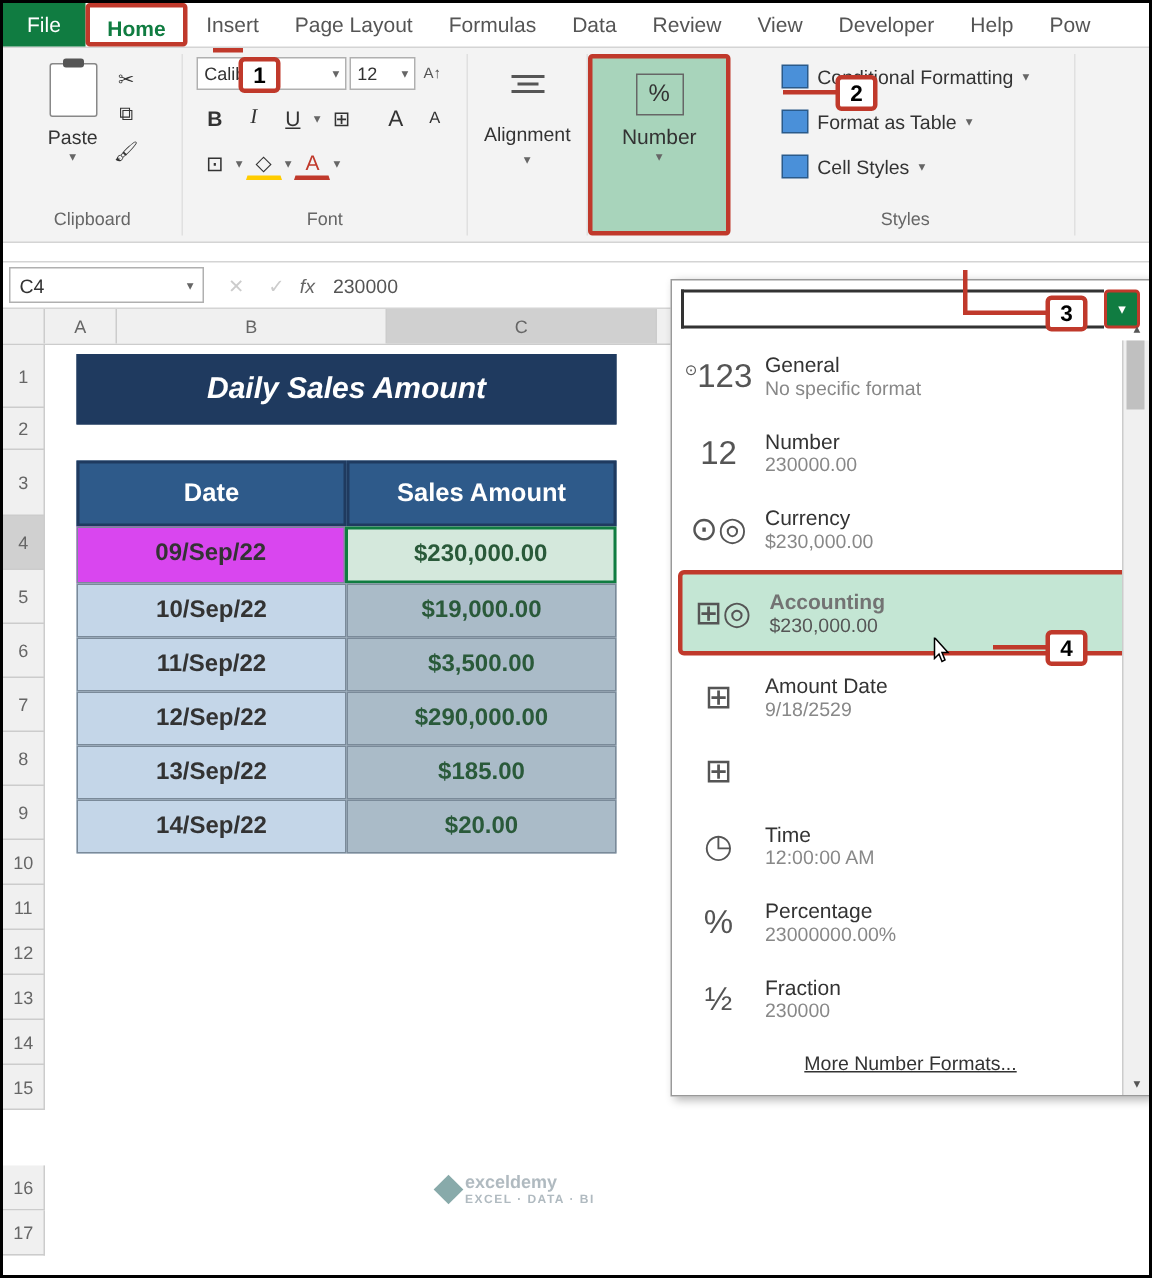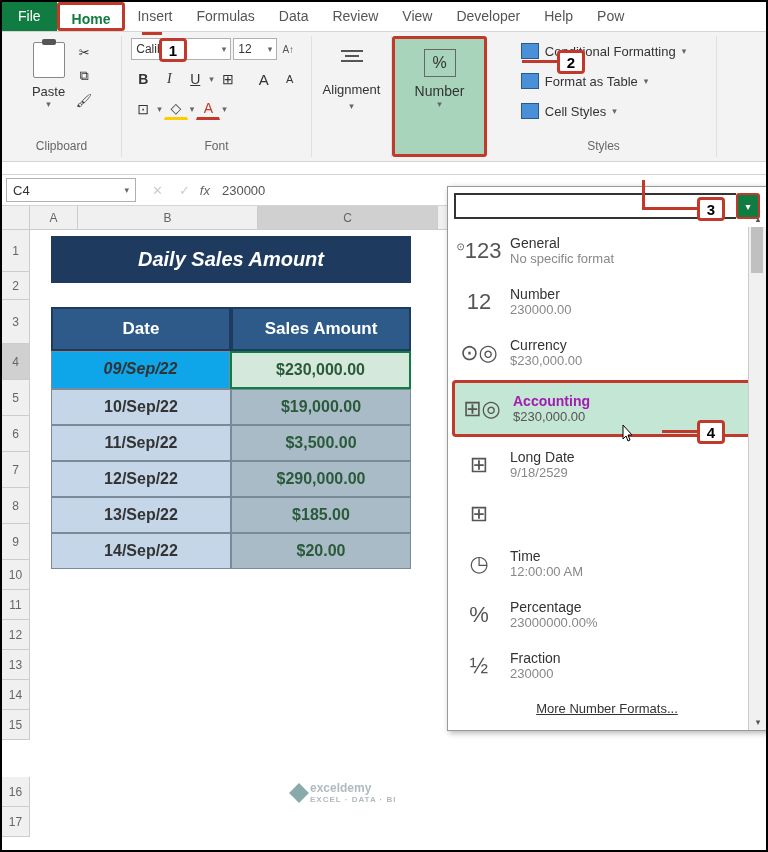--- a/index.html
+++ b/index.html
@@ -65,35 +65,35 @@
   
   .table { position: absolute; left: 49px; top: 30px; width: 360px; }
   .title-row { background: #1f3a5f; color: #fff; font-weight: bold; font-size: 20px; text-align:center; padding: 10px 0; font-style: italic; border: 2px solid #1f3a5f; }
   .header-row { display:flex; }
   .header-cell { flex:1; background: #2e5a8a; color:#fff; font-weight:bold; font-size:17px; text-align:center; padding:10px; border: 2px solid #1f3a5f; }
   .data-row { display:flex; }
   .data-cell { flex:1; text-align:center; padding:8px; font-size:16px; font-weight:bold; border: 1px solid #7a8a99; }
   .date-cell { background: #c4d6e8; color:#333; }
   .amount-cell { background: #aabbc8; color:#2a5a3a; }
   .data-row.first .amount-cell { background: #d4e8dc; border: 2px solid #107c41; }
-  .data-row.first .date-cell { background: #0ea5e9; font-style: italic; }
+  .data-row.first .date-cell { background: #d946ef; }
   
   
   .dropdown { position: absolute; left: 445px; top: 184px; width: 320px; background:#fff; border: 1px solid #999; box-shadow: 2px 2px 6px rgba(0,0,0,0.3); z-index: 50; }
   .dd-search { display:flex; padding: 6px; gap: 0; }
   .dd-input { flex:1; height: 26px; border: 2px solid #333; border-right: none; }
   .dd-toggle { width: 24px; height: 26px; background: #107c41; border: 2px solid #c0392b; border-radius: 3px; display:flex; align-items:center; justify-content:center; color:#fff; font-size:10px; }
   .dd-list { max-height: 580px; overflow-y: auto; }
   .dd-item { display:flex; align-items:center; padding: 10px 14px; gap: 14px; cursor:pointer; }
   .dd-item.selected { background: #c4e6d4; border: 3px solid #c0392b; margin: 2px 4px; border-radius: 4px; padding: 10px; }
   .dd-icon { width: 34px; height: 28px; display:flex; align-items:center; justify-content:center; font-size: 22px; color:#555; font-weight: 300; }
   .dd-text { display:flex; flex-direction:column; }
   .dd-title { font-size: 14px; color:#333; }
   .dd-sub { font-size: 13px; color:#888; }
-  .dd-item.selected .dd-title { font-weight: bold; color:#a21caf; }
+  .dd-item.selected .dd-title { font-weight: bold; color:#737373; }
   .dd-item.selected .dd-sub { color:#555; }
   .dd-more { text-align:center; padding: 10px 0 14px; font-size: 13px; color:#333; text-decoration: underline; cursor:pointer; }
   .scrollbar { position:absolute; right:0; top:40px; bottom:0; width:18px; background:#f0f0f0; border-left:1px solid #ccc; }
   .scroll-thumb { position:absolute; top:0; left:2px; width:12px; height:46px; background:#c0c0c0; }
   .scroll-arrow { position:absolute; left:0; width:18px; height:16px; display:flex; align-items:center; justify-content:center; font-size:9px; color:#555; }
   
   .watermark { position:absolute; left: 290px; bottom: 46px; font-size:12px; color:#b0bac0; font-weight:bold; display:flex; align-items:center; gap:4px; }
   .wm-logo { width:14px; height:14px; background:#8aa; transform: rotate(45deg); }
   .wm-sub { font-size: 8px; letter-spacing: 1px; display:block; }
   
@@ -101,20 +101,21 @@
   .dd-chev { font-size: 9px; color: #666; }
   .tiny-btn { width:18px; height:22px; display:flex; align-items:center; justify-content:center; font-size:10px; color:#555; }
 </style>
 </head>
 <body>
 
 <div class="tabs">
   <div class="tab file">File</div>
   <div class="tab active" style="border:3px solid #c0392b; border-radius:3px;">Home</div>
   <div class="tab">Insert</div>
+  <div class="tab">Page Layout</div>
   <div class="tab">Formulas</div>
   <div class="tab">Data</div>
   <div class="tab">Review</div>
   <div class="tab">View</div>
   <div class="tab">Developer</div>
   <div class="tab">Help</div>
   <div class="tab">Pow</div>
 </div>
 
 <div class="ribbon">
@@ -318,21 +319,21 @@
     <div class="dd-item selected">
       <div class="dd-icon">⊞◎</div>
       <div class="dd-text">
           <span class="dd-title">Accounting</span>
           <span class="dd-sub">$230,000.00</span>
         </div>
     </div>
     <div class="dd-item">
       <div class="dd-icon">⊞</div>
       <div class="dd-text">
-          <span class="dd-title">Long Date</span>
+          <span class="dd-title">Amount Date</span>
           <span class="dd-sub">9/18/2529</span>
         </div>
     </div>
     <div class="dd-item">
       <div class="dd-icon">⊞</div>
     </div>
     <div class="dd-item">
       <div class="dd-icon">◷</div>
       <div class="dd-text">
           <span class="dd-title">Time</span>

